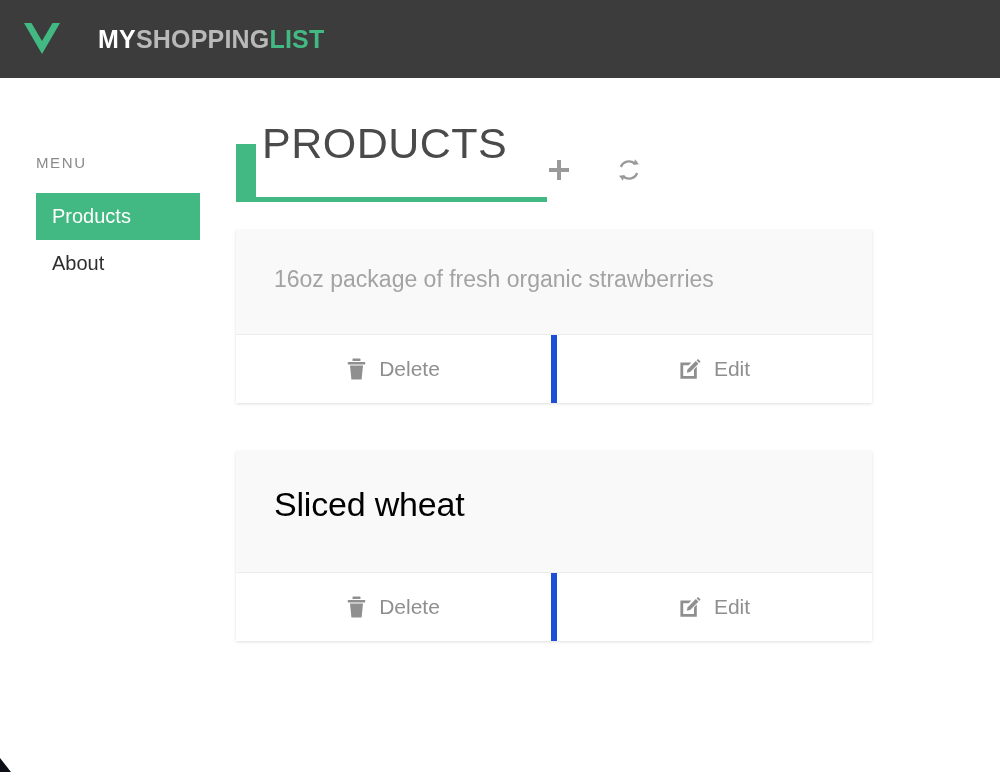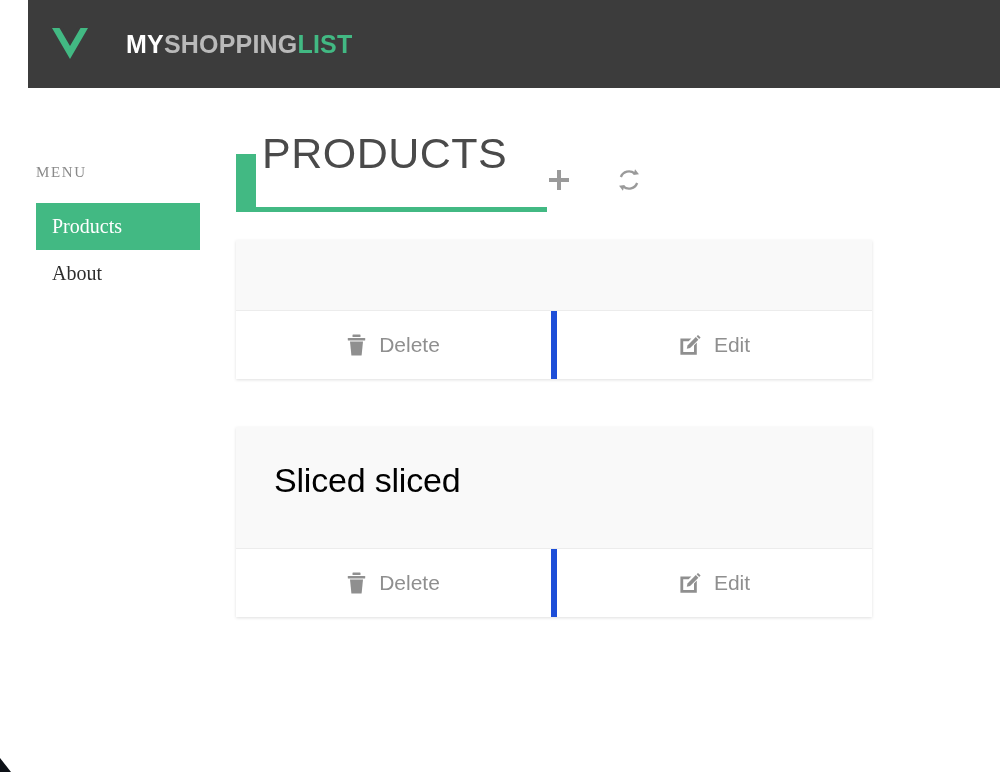--- a/index.html
+++ b/index.html
@@ -10,27 +10,26 @@
     width: 1000px;
     height: 772px;
     background: #ffffff;
     font-family: "Liberation Sans", sans-serif;
     overflow: hidden;
     position: relative;
   }
 
   
   .app-header {
-    height: 88px;
+    height: 78px;
     background: #3c3c3c;
     display: flex;
     align-items: center;
     padding-left: 18px;
     box-sizing: border-box;
-    margin-left: 28px;
   }
   .logo-wrap {
     width: 48px;
     height: 48px;
     display: flex;
     align-items: center;
     justify-content: center;
   }
   .brand {
     margin-left: 32px;
@@ -51,21 +50,20 @@
     box-sizing: border-box;
   }
 
   
   .sidebar {
     width: 236px;
     flex: 0 0 236px;
     box-sizing: border-box;
     padding-left: 36px;
     padding-top: 14px;
-    font-family: Liberation Serif, serif;
   }
   .menu-label {
     color: #8a8a8a;
     font-size: 15px;
     letter-spacing: 1.6px;
     margin-bottom: 22px;
   }
   .menu-item {
     font-size: 20px;
     color: #2e2e2e;
@@ -251,20 +249,21 @@
             <path d="M19.5 14.8 A8 8 0 0 1 6.8 18.0" fill="none" stroke="#9a9a9a" stroke-width="2.2"></path>
             <polygon points="17.6,2.0 21.2,6.6 16.0,7.3" fill="#9a9a9a"></polygon>
             <polygon points="6.4,22.0 2.8,17.4 8.0,16.7" fill="#9a9a9a"></polygon>
           </svg>
         </div>
       </div>
     </div>
 
     <div class="card">
       <div class="card-body">
+        <div class="card-desc">16oz package of fresh organic strawberries</div>
       </div>
       <div class="card-actions">
         <div class="card-action">
           <span class="glyph">
             <svg width="19" height="22" viewBox="0 0 19 22" aria-hidden="true">
               <rect x="5.5" y="0.5" width="8" height="2.6" rx="0.6" fill="#8f8f8f"></rect>
               <rect x="0.8" y="4.0" width="17.4" height="2.6" rx="0.6" fill="#8f8f8f"></rect>
               <path d="M3.0 7.6 L16.0 7.6 L14.6 21.4 L4.4 21.4 Z" fill="#8f8f8f"></path>
             </svg>
           </span>
@@ -278,21 +277,21 @@
               <path d="M17.6 2.3 L19.0 0.9 L21.6 3.5 L20.2 4.9 Z" fill="#8f8f8f"></path>
             </svg>
           </span>
           <span>Edit</span>
         </div>
       </div>
     </div>
 
     <div class="card">
       <div class="card-body">
-        <h2 class="card-title">Sliced sliced</h2>
+        <h2 class="card-title">Sliced wheat</h2>
       </div>
       <div class="card-actions">
         <div class="card-action">
           <span class="glyph">
             <svg width="19" height="22" viewBox="0 0 19 22" aria-hidden="true">
               <rect x="5.5" y="0.5" width="8" height="2.6" rx="0.6" fill="#8f8f8f"></rect>
               <rect x="0.8" y="4.0" width="17.4" height="2.6" rx="0.6" fill="#8f8f8f"></rect>
               <path d="M3.0 7.6 L16.0 7.6 L14.6 21.4 L4.4 21.4 Z" fill="#8f8f8f"></path>
             </svg>
           </span>

